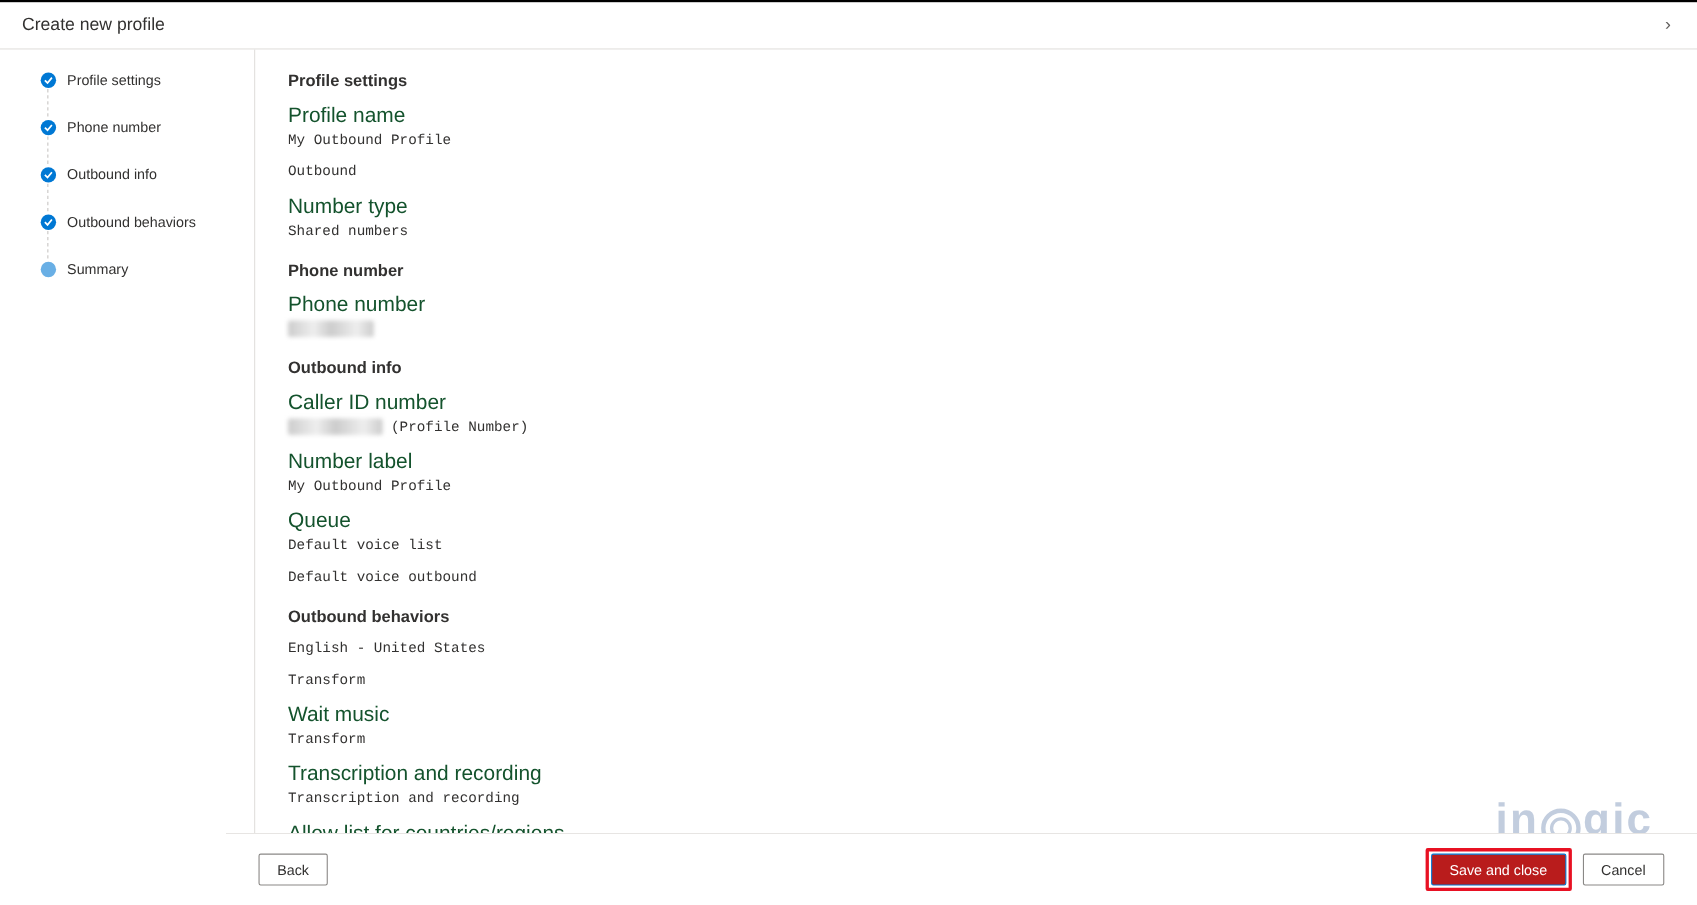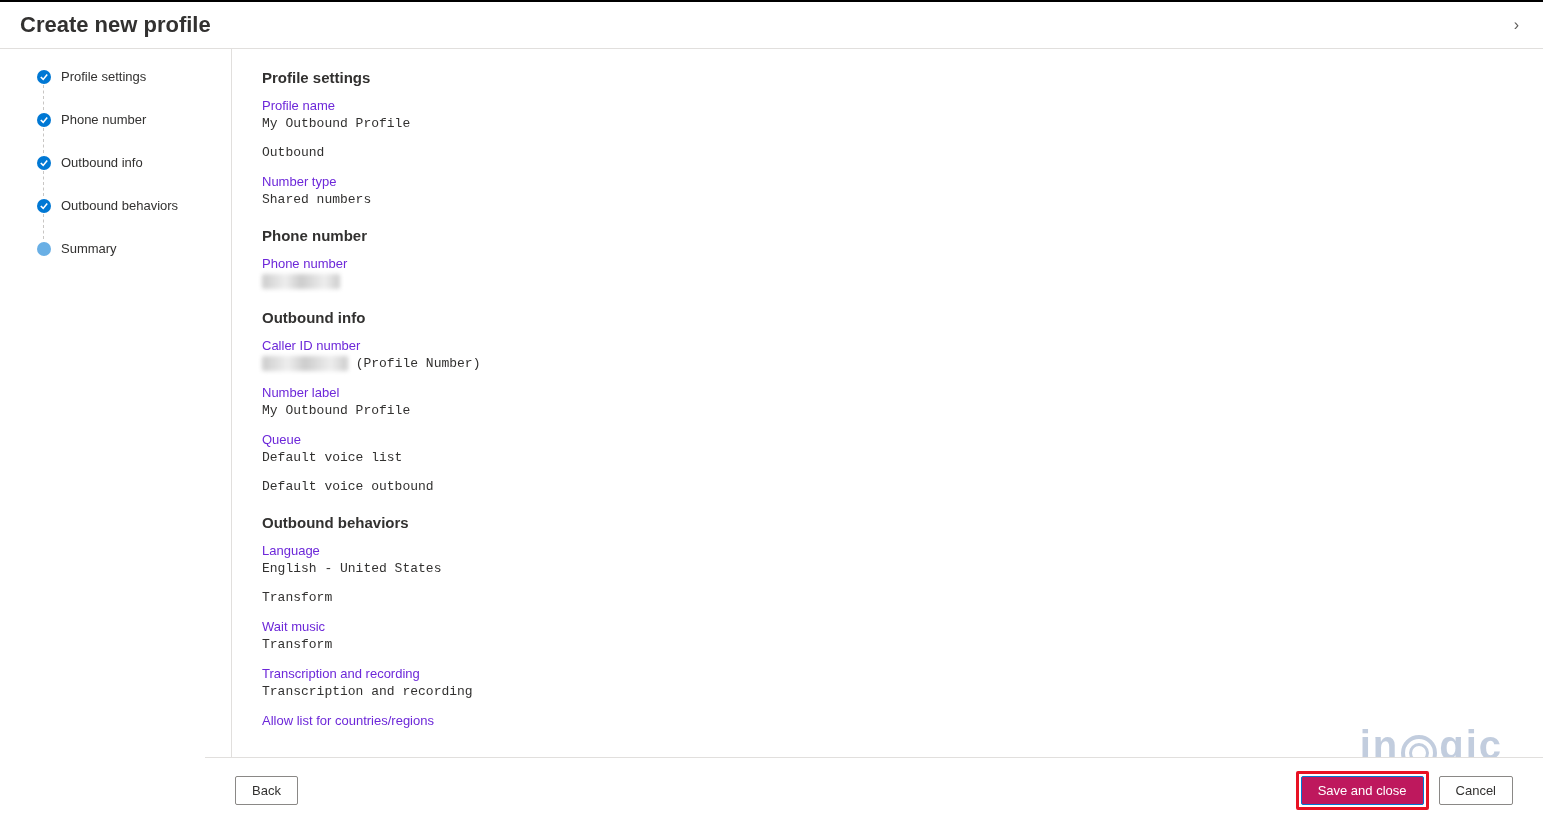--- a/index.html
+++ b/index.html
@@ -1,43 +1,43 @@
 <!DOCTYPE html>
 <html><head>
 <meta charset="utf-8">
 <style>
   * { box-sizing: border-box; margin: 0; padding: 0; }
   html, body { font-family: "Segoe UI", Arial, sans-serif; font-size: 13px; color: #323130; background: #fff; }
   .app { width: 1543px; height: 823px; position: relative; }
   .topbar { height: 2px; background: #000; }
   .header { padding: 10px 20px; border-bottom: 1px solid #e1dfdd; display: flex; align-items: center; justify-content: space-between; }
-  .header h1 { font-size: 22px; font-weight: 700; }
+  .header h1 { font-size: 16px; font-weight: 400; }
   .chev { font-size: 16px; color: #605e5c; cursor: pointer; padding: 2px 4px; }
   .body { display: flex; height: calc(100% - 50px - 50px); padding-left: 27px; }
   .sidebar { width: 205px; border-right: 1px solid #e1dfdd; padding: 20px 10px; }
   .step { display: flex; align-items: flex-start; margin-bottom: 10px; position: relative; }
   .step-icon { width: 14px; height: 14px; border-radius: 50%; margin-right: 10px; margin-top: 1px; display: flex; align-items: center; justify-content: center; flex-shrink: 0; }
   .step.complete .step-icon { background: #0078d4; }
   .step.active .step-icon { background: #69afe5; }
   .step-check { width: 8px; height: 8px; }
   .step-label { font-size: 13px; color: #323130; padding-bottom: 18px; }
   .step-connector { position: absolute; left: 6px; top: 16px; bottom: -8px; width: 1px; border-left: 1px dashed #c8c6c4; }
   .step:last-child .step-connector { display: none; }
   .main { flex: 1; overflow-y: auto; padding: 20px 30px; }
   .section { margin-bottom: 20px; }
   .section h2 { font-size: 15px; font-weight: 600; margin-bottom: 12px; }
   .field { margin-bottom: 14px; }
-  .field-label { font-size: 13px; color: #6d28d9; margin-bottom: 3px; }
+  .field-label { font-size: 19px; color: #14532d; margin-bottom: 3px; }
   .field-value { font-size: 13px; color: #323130; font-family: Liberation Mono, monospace; }
   .blurred { display: inline-block; background: linear-gradient(90deg, #ccc 0%, #eee 30%, #ccc 50%, #eee 80%, #ccc 100%); color: transparent; filter: blur(2px); user-select: none; border-radius: 2px; }
   .footer { position: absolute; left: 205px; right: 0; bottom: 0; height: 66px; border-top: 1px solid #e1dfdd; display: flex; align-items: center; justify-content: space-between; padding: 0 30px; background: #fff; }
   .footer-right { display: flex; gap: 10px; align-items: center; }
   button { font-family: inherit; font-size: 13px; padding: 6px 16px; border-radius: 2px; cursor: pointer; }
   .btn-secondary { background: #fff; border: 1px solid #8a8886; color: #323130; }
-  .btn-primary { background: #be185d; border: 1px solid #0078d4; color: #fff; }
+  .btn-primary { background: #b91c1c; border: 1px solid #0078d4; color: #fff; }
   .highlight-box { border: 3px solid #e81123; border-radius: 2px; padding: 2px; display: inline-flex; }
   .watermark { position: absolute; right: 40px; bottom: 55px; font-size: 40px; font-weight: 700; color: #b8c5d9; letter-spacing: 2px; font-family: Arial, sans-serif; opacity: 0.85; display: flex; align-items: flex-end; gap: 2px; pointer-events: none; }
   .watermark .ring { display: inline-flex; width: 36px; height: 36px; border: 4px solid #b8c5d9; border-radius: 50%; align-items: center; justify-content: center; position: relative; top: 3px; }
   .watermark .ring::before { content: ""; width: 14px; height: 14px; border: 3px solid #b8c5d9; border-radius: 50%; }
 </style>
 </head>
 <body>
 
 <div class="app">
   <div class="topbar"></div>
@@ -136,21 +136,20 @@
           <div class="field-value">Default voice list</div>
         </div>
         <div class="field">
           <div class="field-value">Default voice outbound</div>
         </div>
       </section>
 
       <section class="section">
         <h2>Outbound behaviors</h2>
         <div class="field">
-          <div class="field-label">Language</div>
           <div class="field-value">English - United States</div>
         </div>
         <div class="field">
           <div class="field-value">Transform</div>
         </div>
         <div class="field">
           <div class="field-label">Wait music</div>
           <div class="field-value">Transform</div>
         </div>
         <div class="field">

